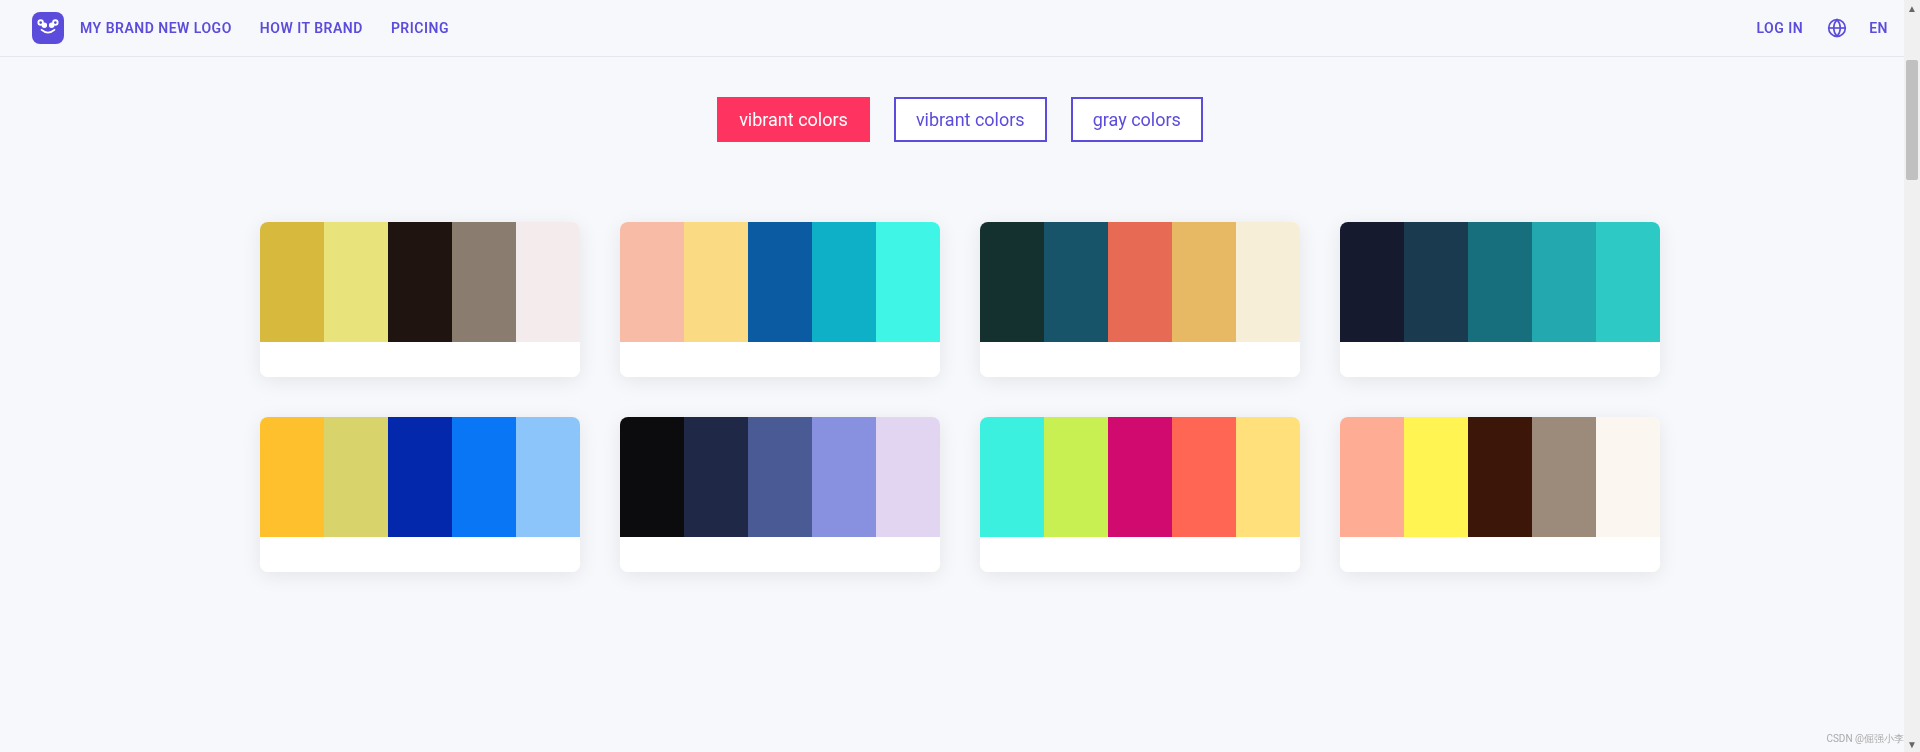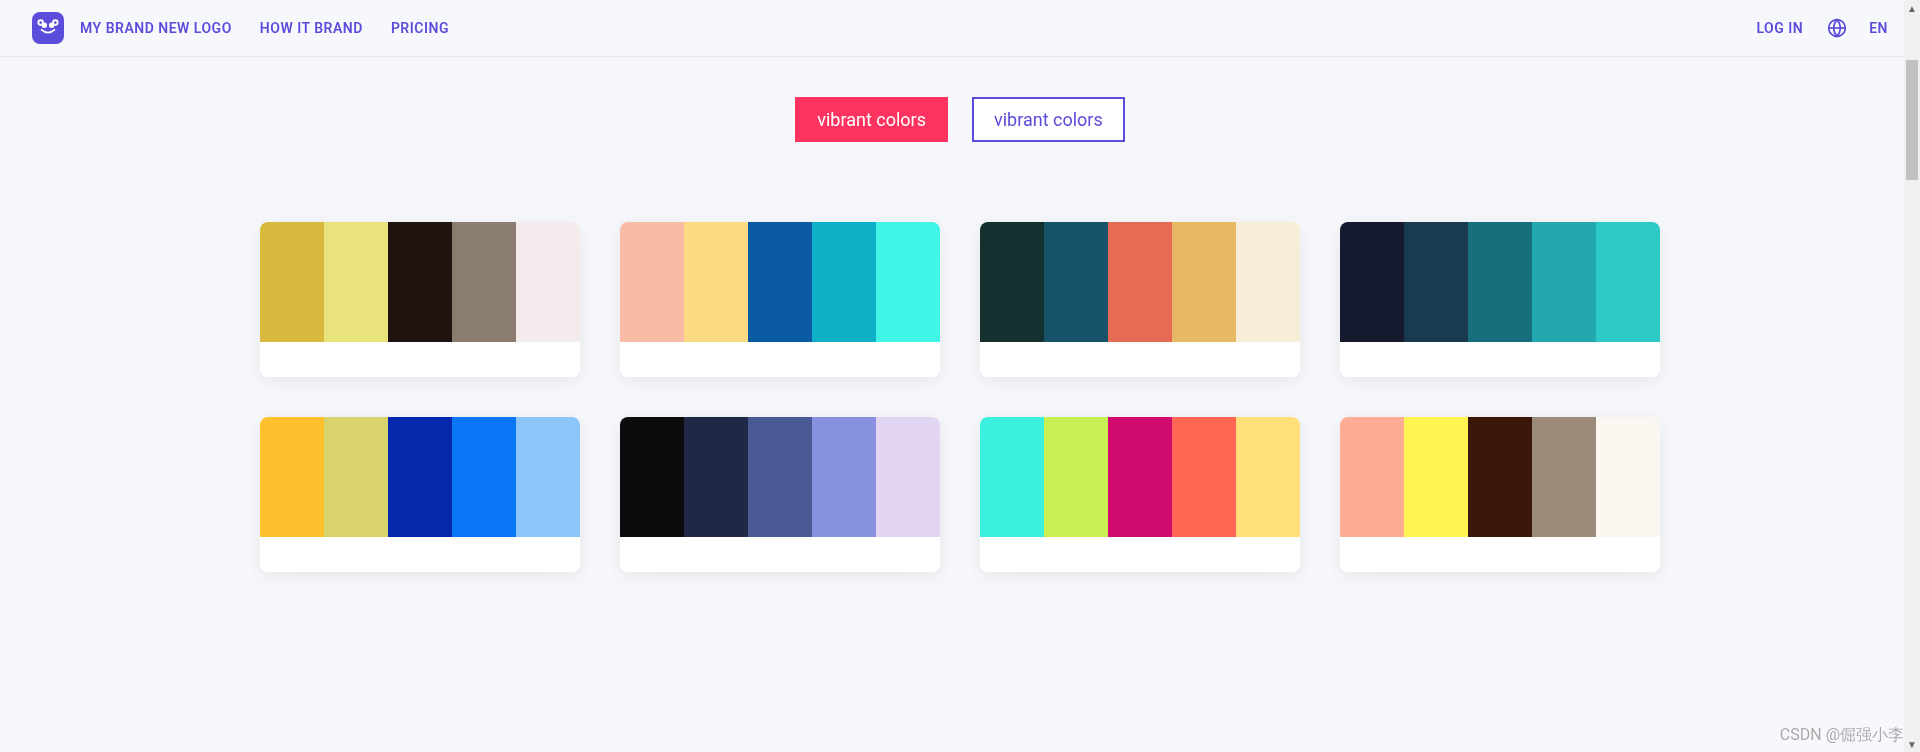--- a/index.html
+++ b/index.html
@@ -107,21 +107,21 @@
       flex: 1;
     }
     .card-footer {
       height: 35px;
       background: white;
     }
     .watermark {
       position: fixed;
       bottom: 6px;
       right: 16px;
-      font-size: 16px;
+      font-size: 10px;
       color: #aaa;
     }
     .scrollbar {
       position: fixed;
       right: 0;
       top: 0;
       width: 16px;
       height: 100vh;
       background: #f0f0f0;
     }
@@ -175,20 +175,21 @@
       </svg>
       <span class="nav-link">EN</span>
     </div>
   </div>
 </div>
 
 <div class="main">
   <div class="filters">
       <button class="filter-btn active">vibrant colors</button>
       <button class="filter-btn">vibrant colors</button>
+      <button class="filter-btn">gray colors</button>
     </div>
   <div class="palette-grid">
       <div class="palette-card">
         <div class="swatches">
           <div class="swatch" title="#d6b93d" style="background: rgb(214, 185, 61);"></div>
           <div class="swatch" title="#e8e37a" style="background: rgb(232, 227, 122);"></div>
           <div class="swatch" title="#1f1410" style="background: rgb(31, 20, 16);"></div>
           <div class="swatch" title="#8a7d70" style="background: rgb(138, 125, 112);"></div>
           <div class="swatch" title="#f4ecec" style="background: rgb(244, 236, 236);"></div>
         </div>

